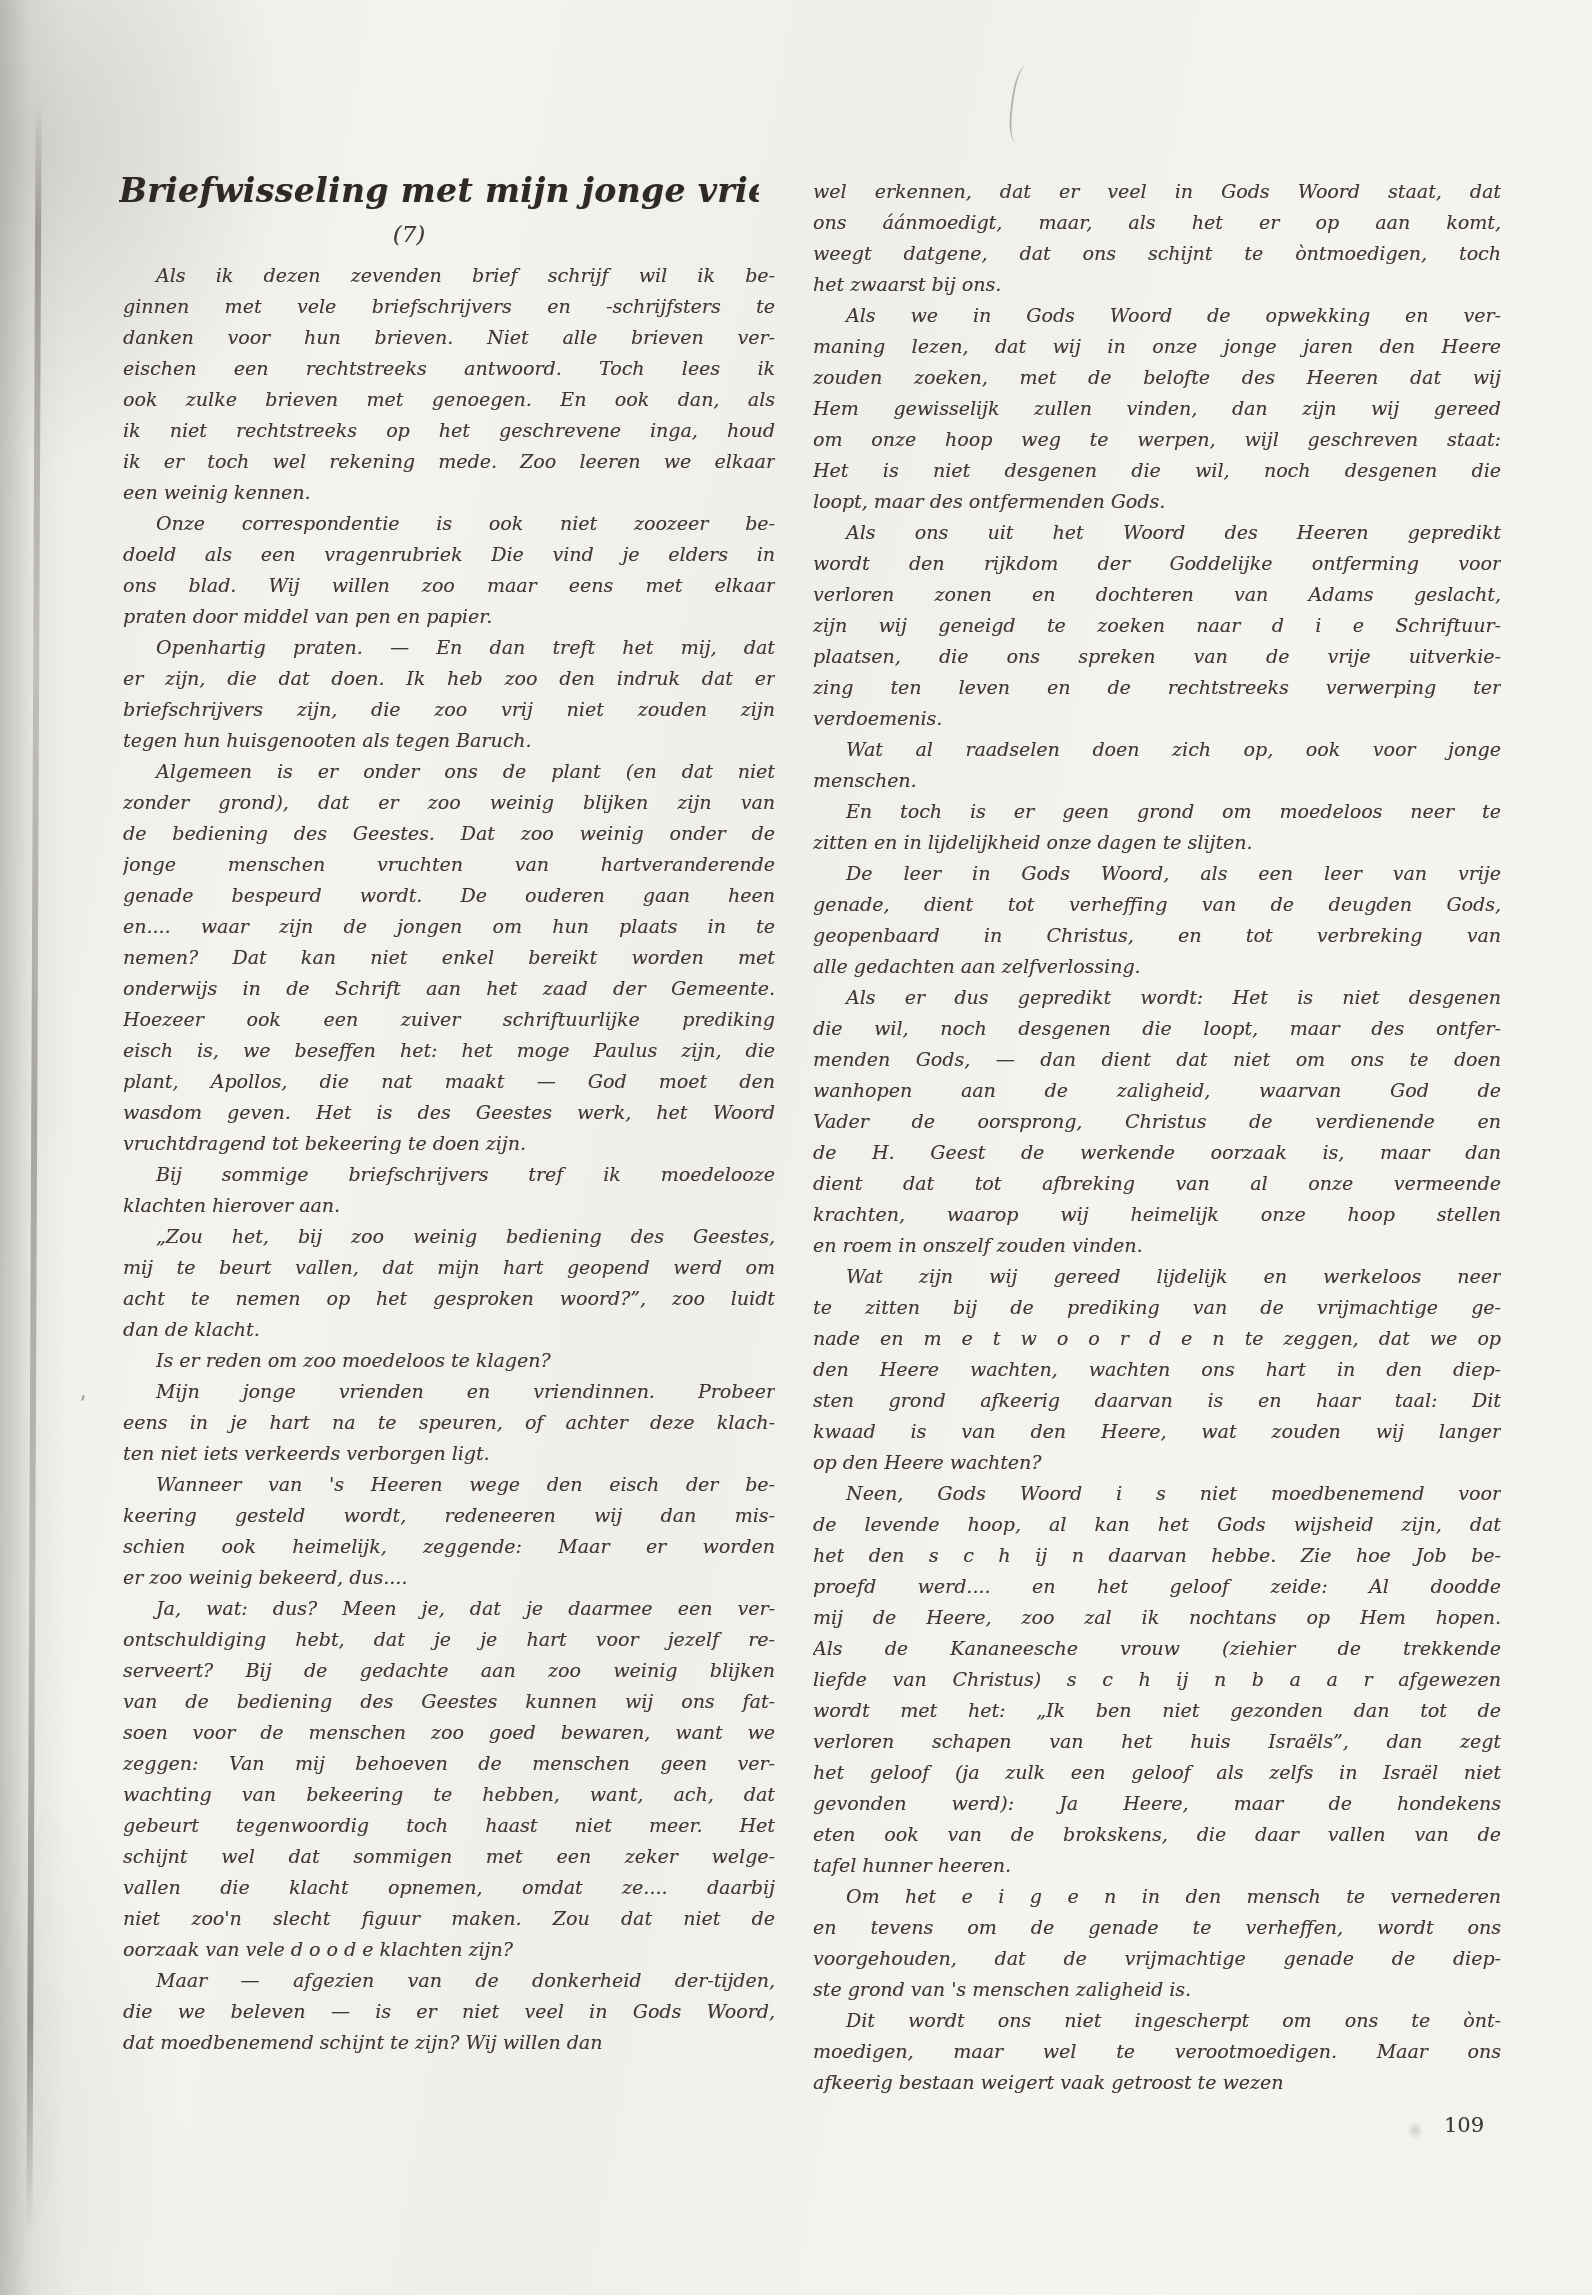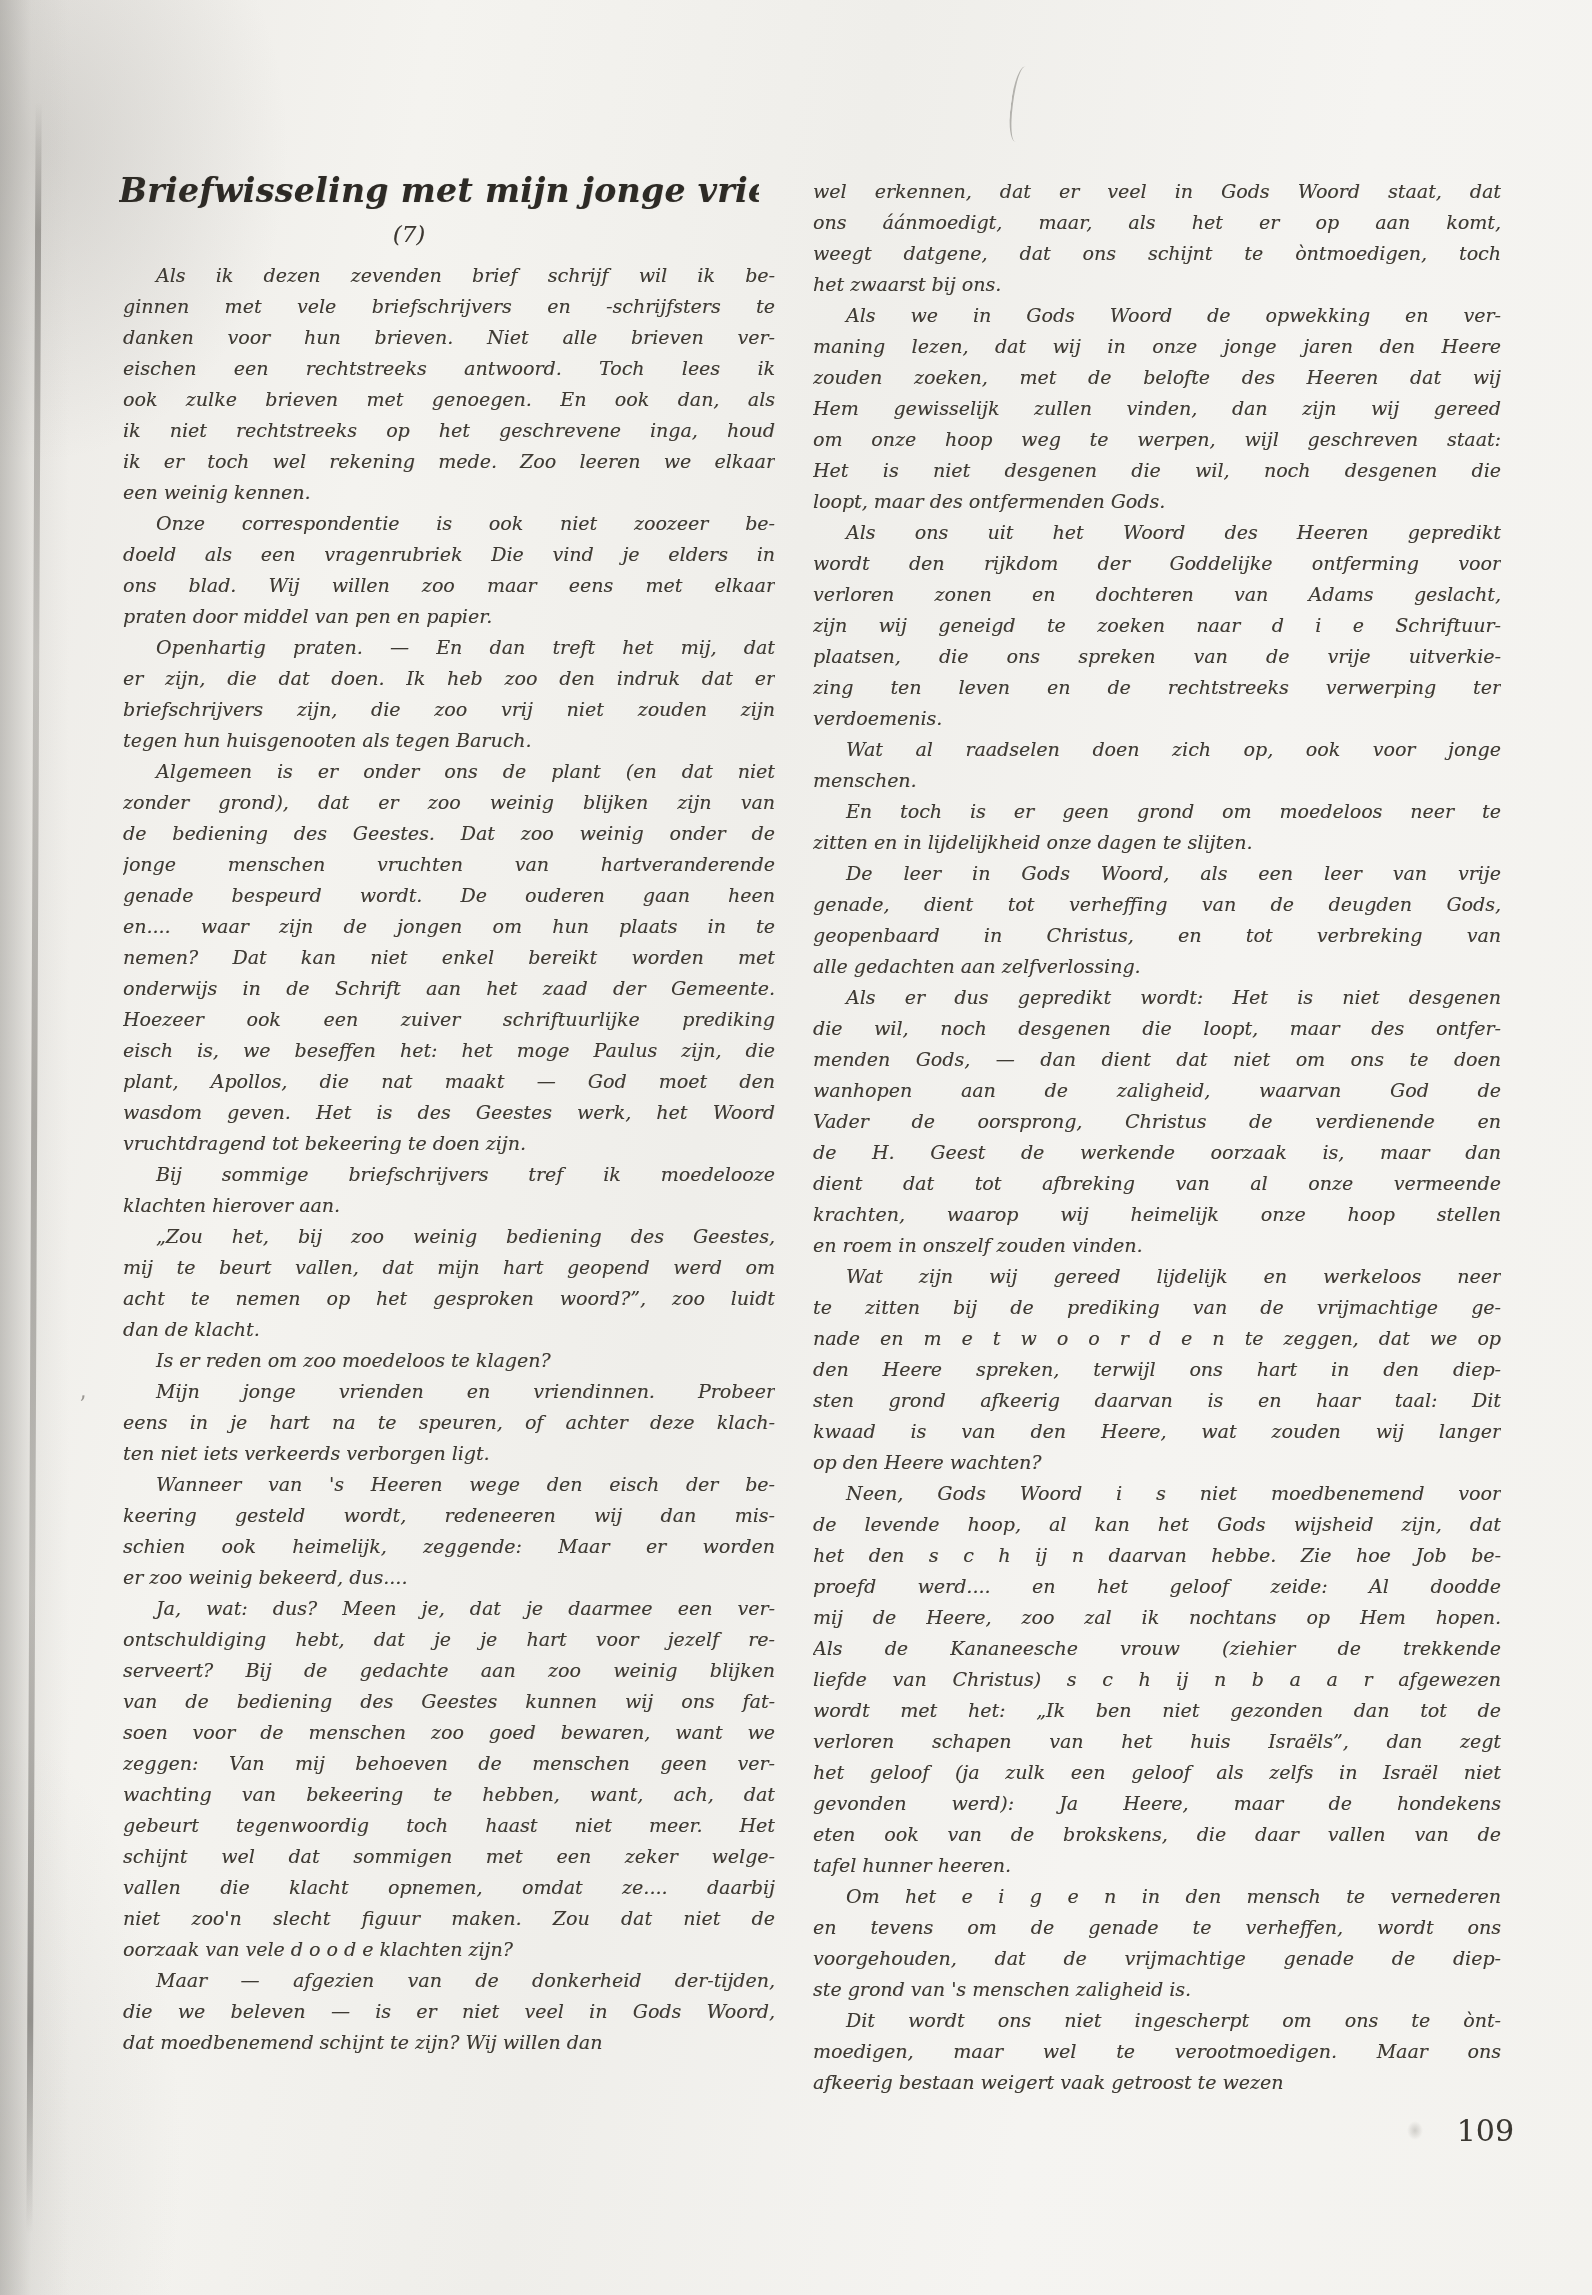--- a/index.html
+++ b/index.html
@@ -67,22 +67,22 @@
   .col-left{left:123px;top:260px;width:652px;}
   .col-right{left:813px;top:176px;width:688px;}
   .line{
     height:31px;line-height:31px;
     text-align:justify;text-align-last:justify;
     overflow:hidden;white-space:nowrap;
   }
   .line.last{text-align-last:left;}
   .line.indent{padding-left:33px;}
   .page-number{
-    position:absolute;left:1445px;top:2113px;width:69px;
-    font-size:30px;color:#3a3731;text-align:right;
+    position:absolute;left:1415px;top:2113px;width:69px;
+    font-size:21px;color:#3a3731;text-align:right;
     text-shadow:0.3px 0.3px 0.6px rgba(60,55,48,.35);
   }
 </style>
 </head>
 <body>
 
 <div class="page">
   <div class="edge-shade"></div>
   <div class="spine-line"></div>
   <div class="stray-paren"></div>
@@ -184,21 +184,21 @@
       <div class="line">menden Gods, — dan dient dat niet om ons te doen</div>
       <div class="line">wanhopen aan de zaligheid, waarvan God de</div>
       <div class="line">Vader de oorsprong, Christus de verdienende en</div>
       <div class="line">de H. Geest de werkende oorzaak is, maar dan</div>
       <div class="line">dient dat tot afbreking van al onze vermeende</div>
       <div class="line">krachten, waarop wij heimelijk onze hoop stellen</div>
       <div class="line last">en roem in onszelf zouden vinden.</div>
       <div class="line indent">Wat zijn wij gereed lijdelijk en werkeloos neer</div>
       <div class="line">te zitten bij de prediking van de vrijmachtige ge-</div>
       <div class="line">nade en  m e t  w o o r d e n  te zeggen, dat we op</div>
-      <div class="line">den Heere spreken, terwijl ons hart in den diep-</div>
+      <div class="line">den Heere wachten, wachten ons hart in den diep-</div>
       <div class="line">sten grond afkeerig daarvan is en haar taal: Dit</div>
       <div class="line">kwaad is van den Heere, wat zouden wij langer</div>
       <div class="line last">op den Heere wachten?</div>
       <div class="line indent">Neen, Gods Woord  i s  niet moedbenemend voor</div>
       <div class="line">de levende hoop, al kan het Gods wijsheid zijn, dat</div>
       <div class="line">het den  s c h ij n  daarvan hebbe. Zie hoe Job be-</div>
       <div class="line">proefd werd.... en het geloof zeide: Al doodde</div>
       <div class="line">mij de Heere, zoo zal ik nochtans op Hem hopen.</div>
       <div class="line">Als de Kananeesche vrouw (ziehier de trekkende</div>
       <div class="line">liefde van Christus)  s c h ij n b a a r  afgewezen</div>

